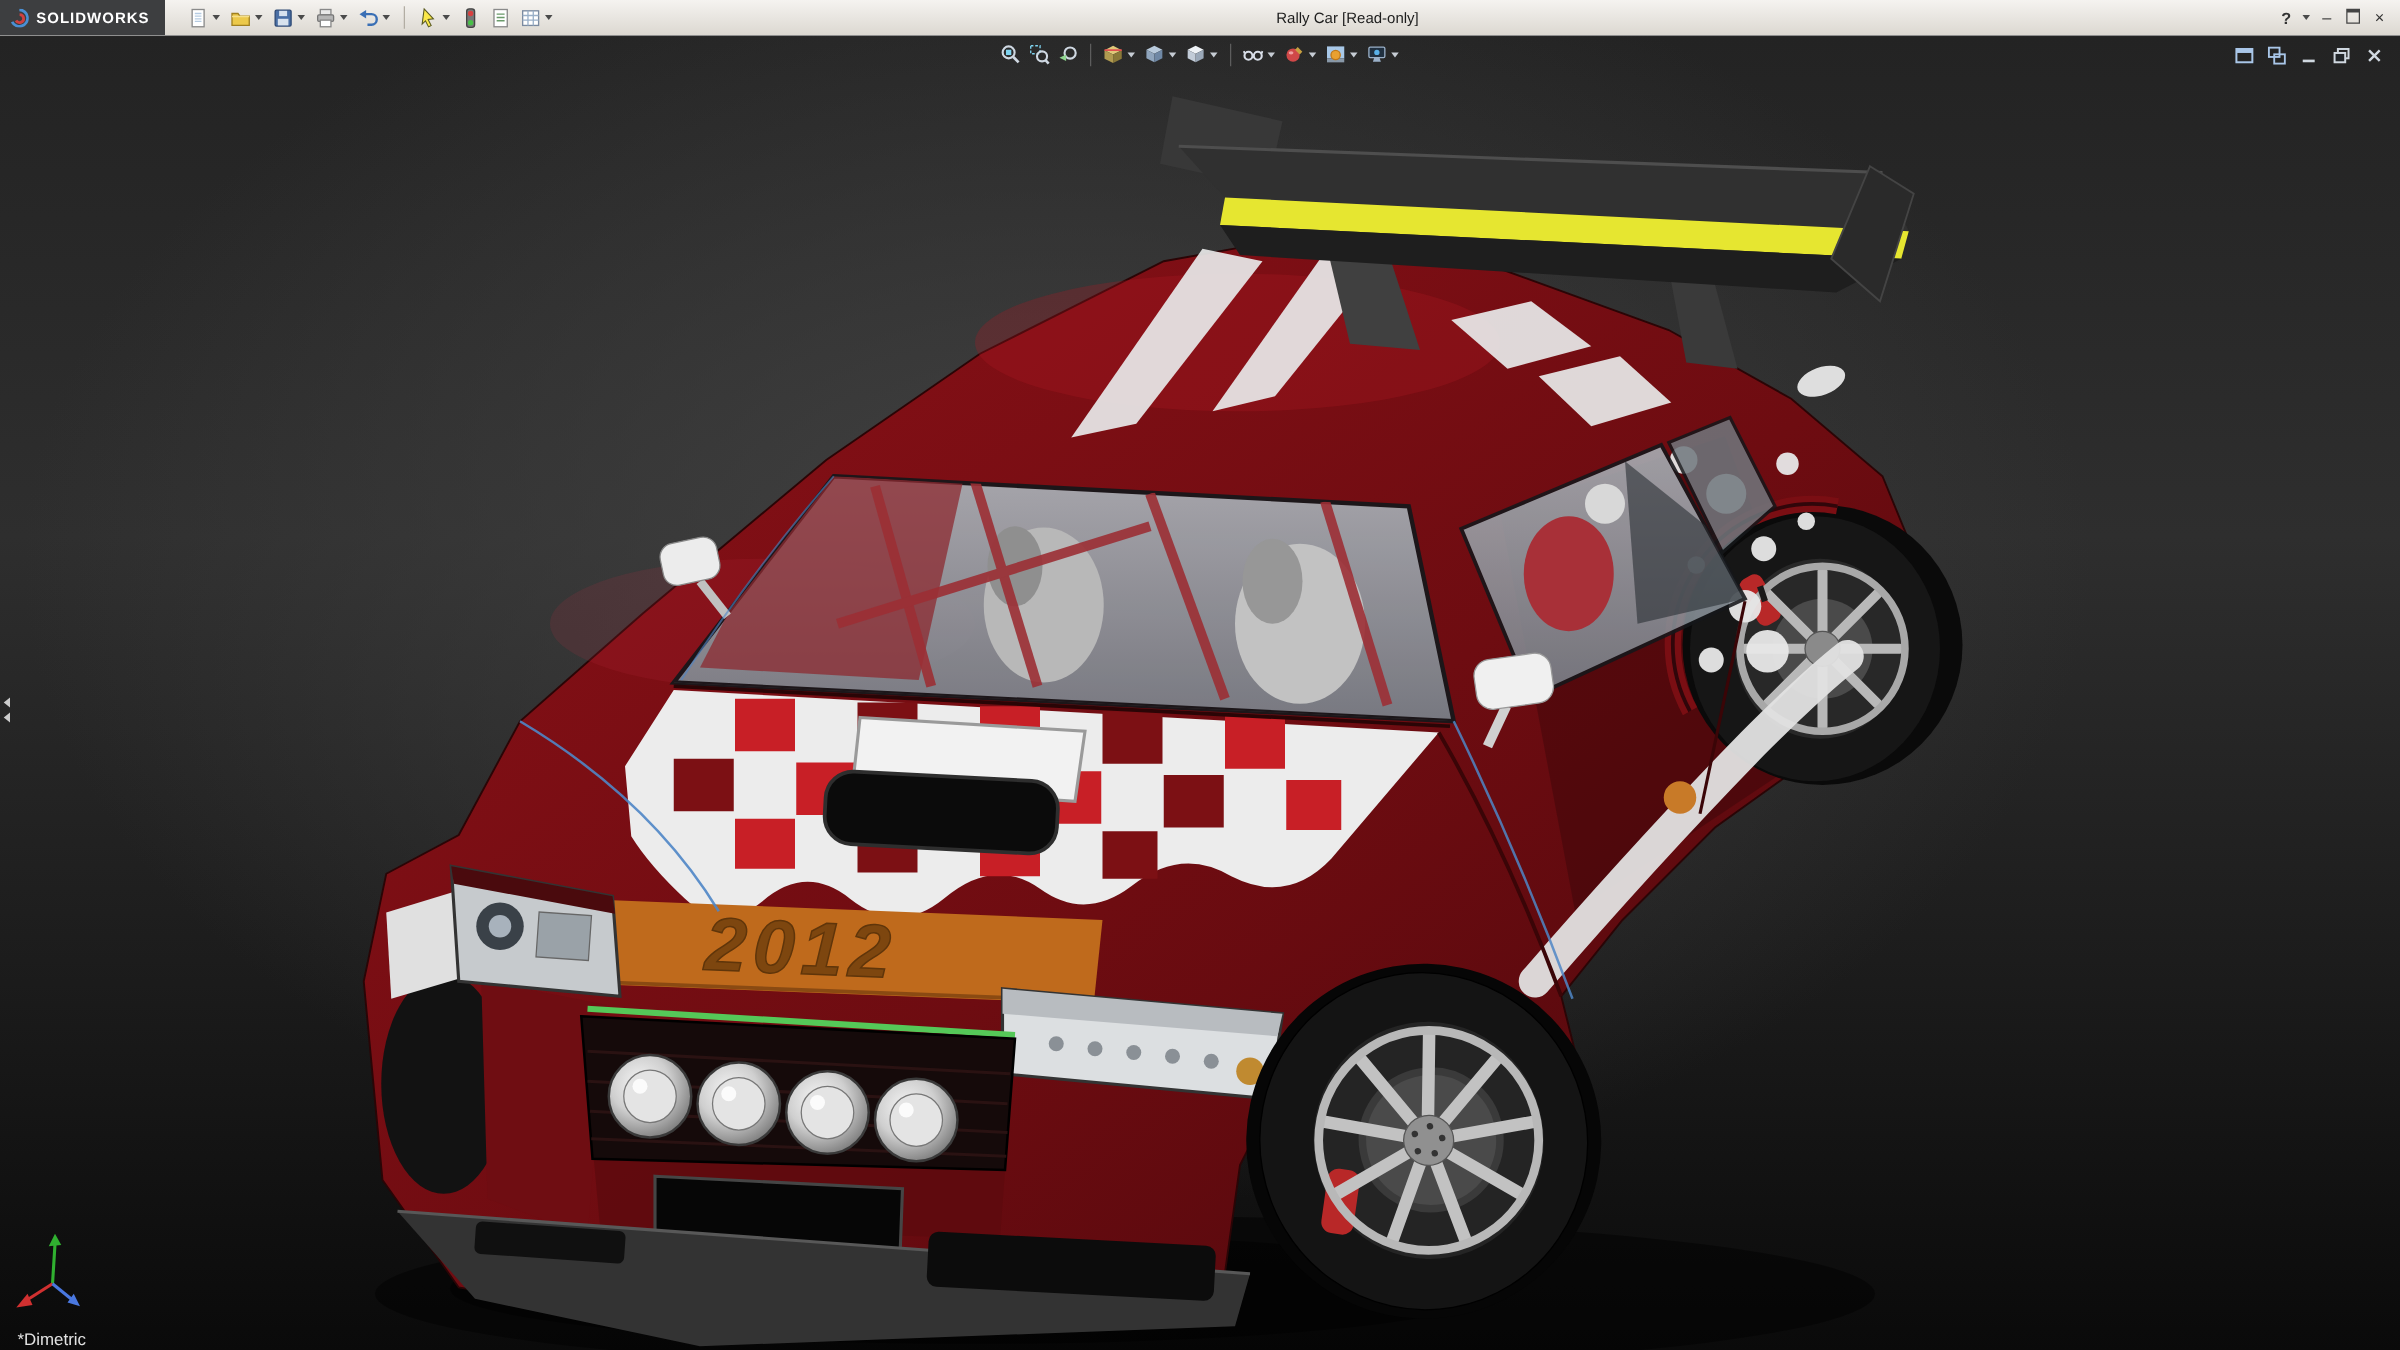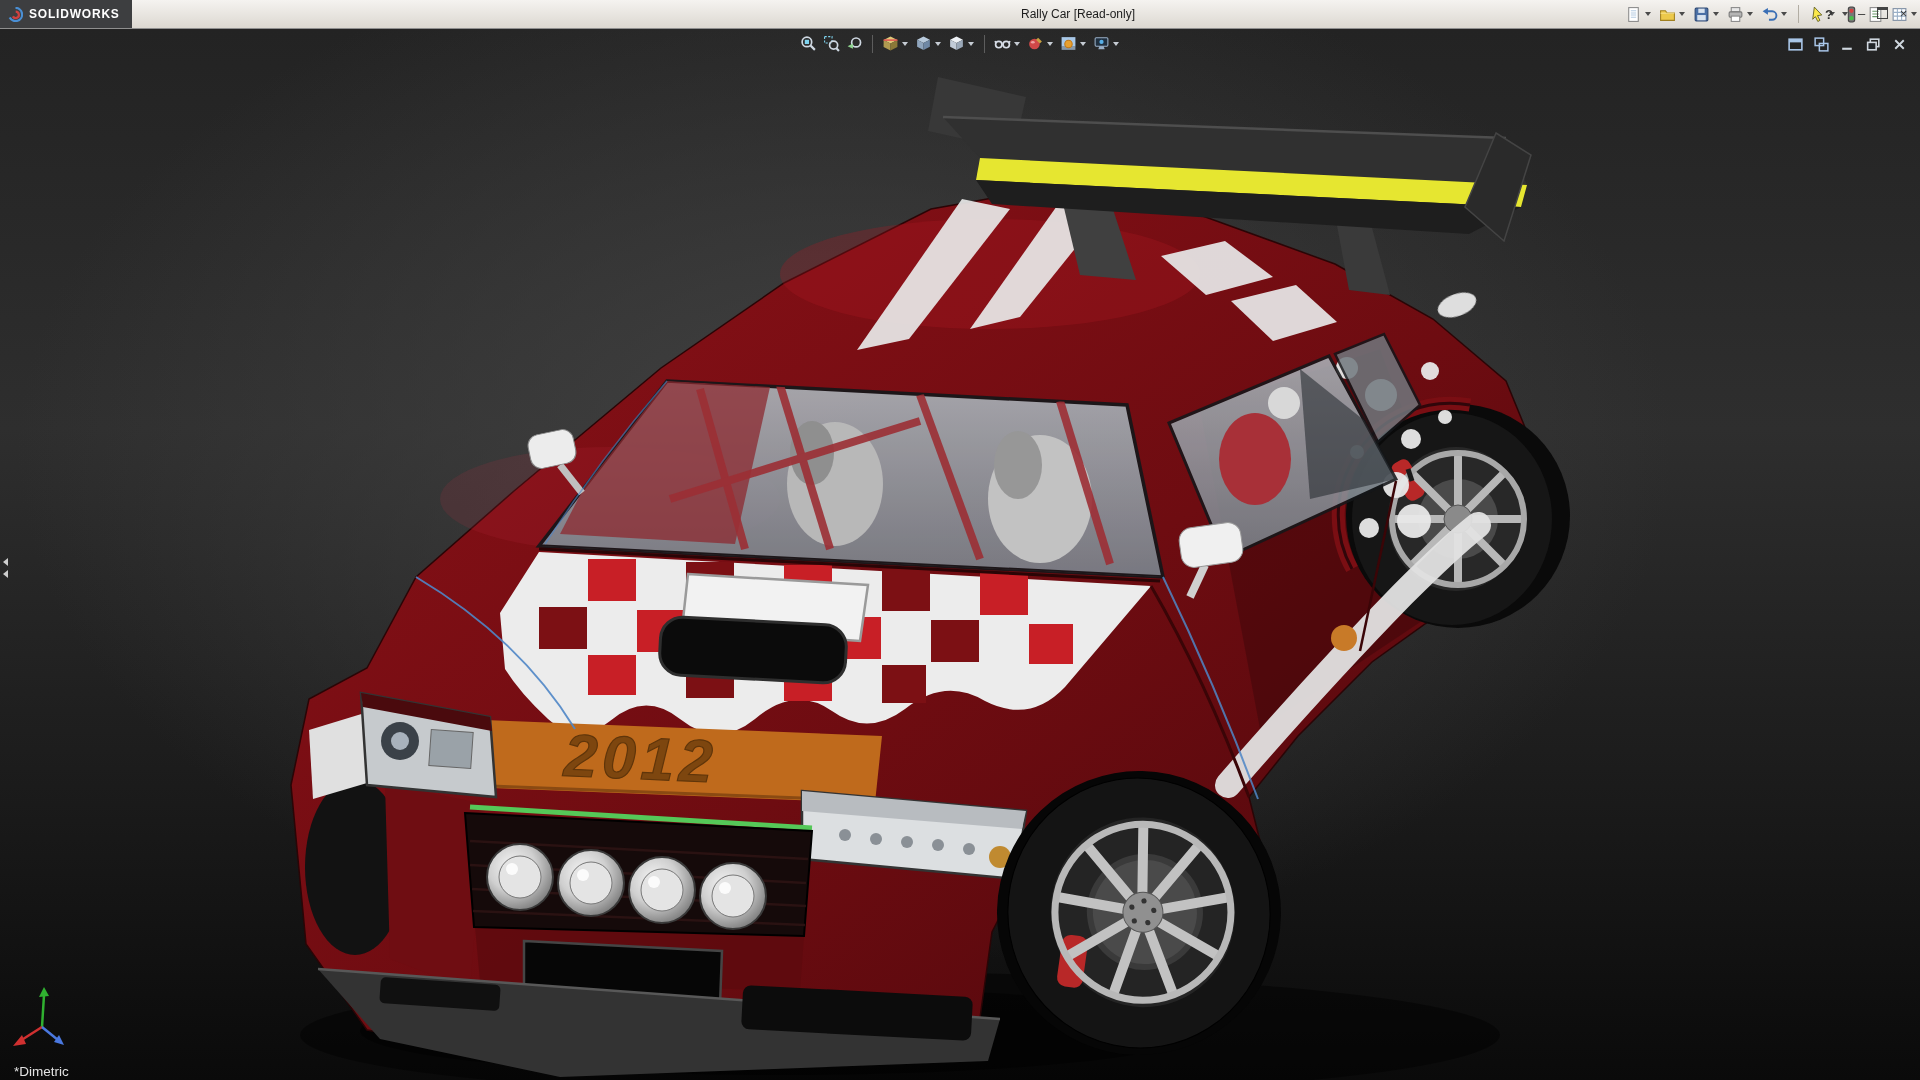--- a/index.html
+++ b/index.html
@@ -1,19 +1,19 @@
 <!DOCTYPE html>
 <html><head>
 <meta charset="utf-8">
 <style>
   html,body{margin:0;padding:0;width:1920px;height:1080px;overflow:hidden;background:#0b0b0b;
     font-family:"Liberation Sans", sans-serif;-webkit-font-smoothing:antialiased;}
   
   .titlebar{position:relative;height:28px;background:linear-gradient(#f5f3f0,#dcd8d1);
-    border-bottom:1px solid #8f8f8f;display:flex;align-items:center;justify-content:space-between;}
+    border-bottom:1px solid #8f8f8f;display:flex;align-items:center;}
   .logo{height:100%;background:#3d3e40;display:flex;align-items:center;gap:6px;padding:0 12px 0 8px;}
   .logo span{color:#fff;font-weight:bold;font-size:12px;letter-spacing:.8px;}
   .tb-icons{display:flex;align-items:center;margin-left:16px;gap:3px;}
   .tb-item{display:flex;align-items:center;padding:1px 2px;border-radius:2px;cursor:default;}
   .dd{width:0;height:0;border-left:3.5px solid transparent;border-right:3.5px solid transparent;
     border-top:4px solid #4a4a4a;margin:0 1px 0 3px;}
   .dd.light{border-top-color:#c6ccd4;}
   .sep{width:1px;height:18px;background:#b2ada3;margin:0 5px;}
   .sep.light{background:#5d5d5d;}
   .title{position:absolute;left:1078px;transform:translateX(-50%);font-size:12px;color:#1c1c1c;white-space:nowrap;}

